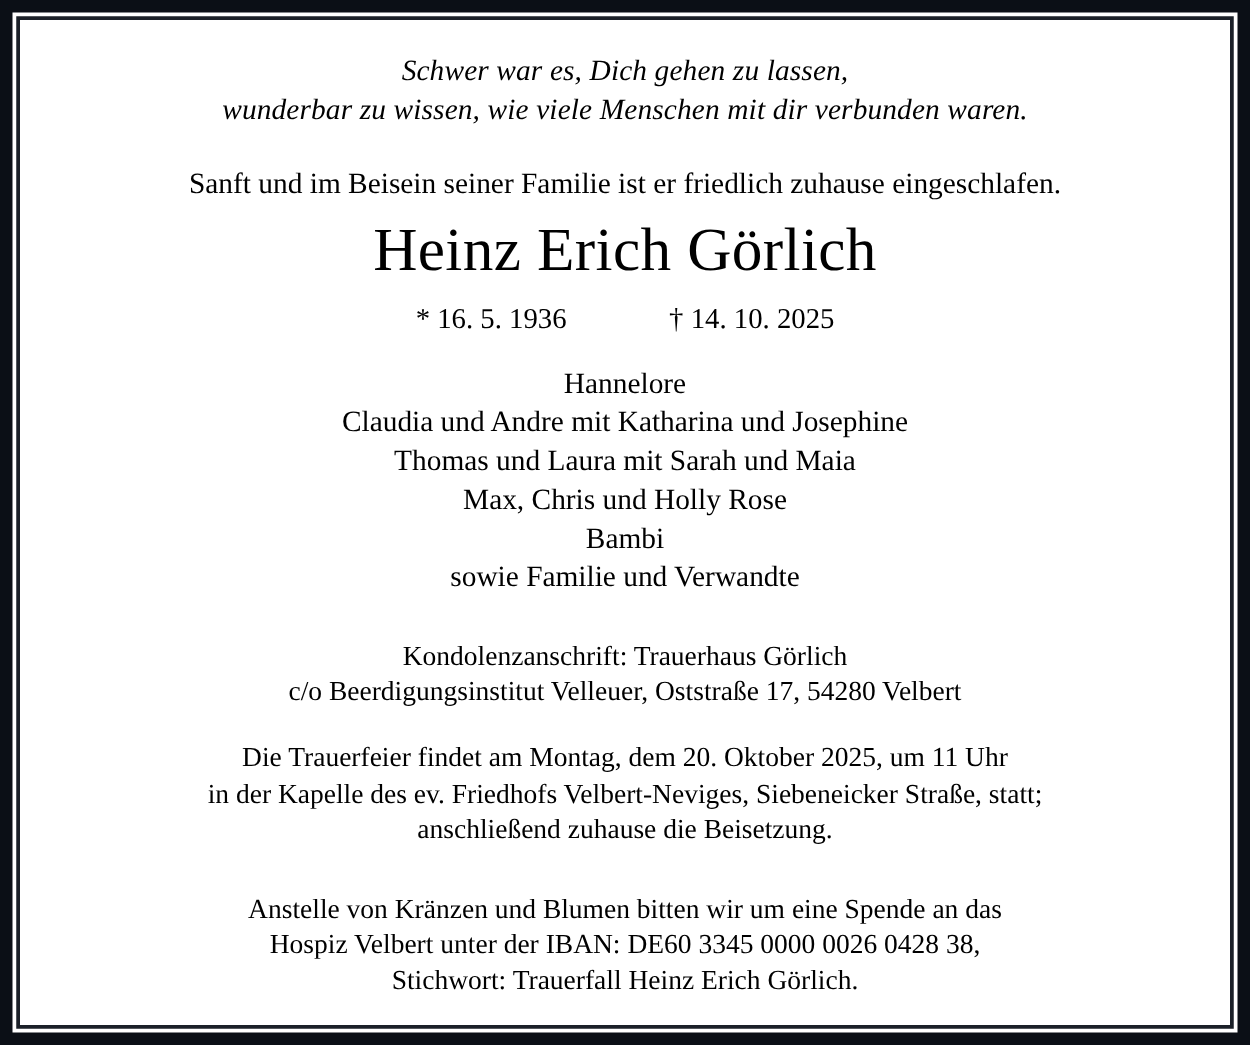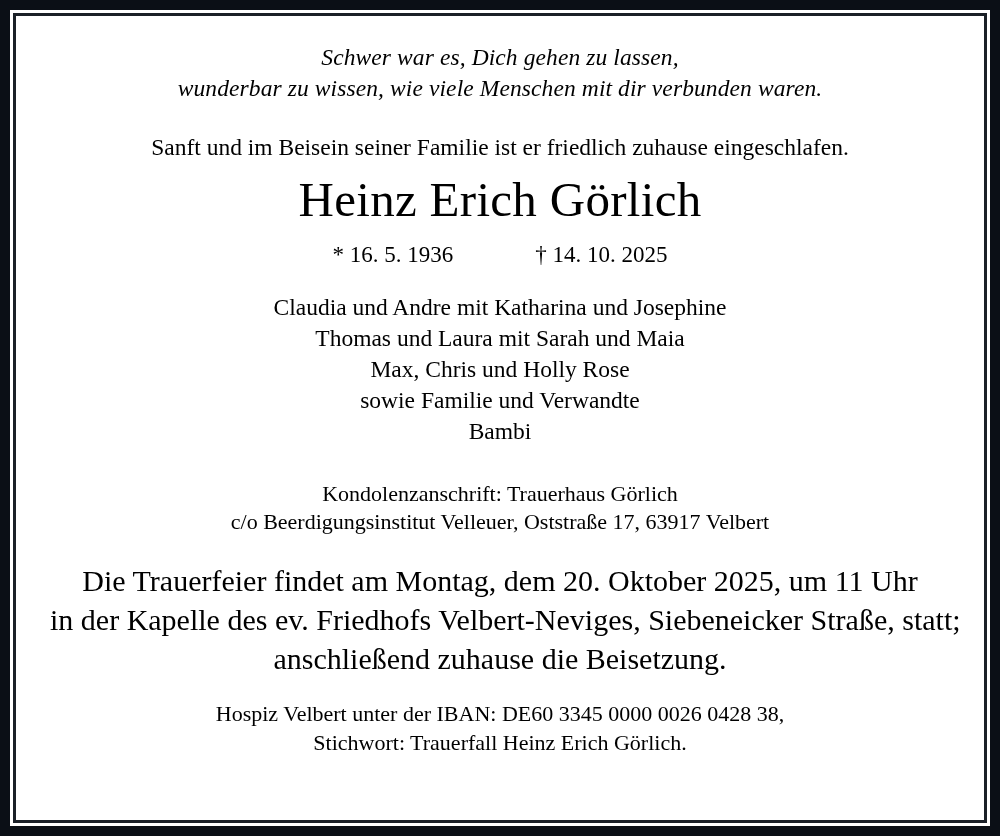--- a/index.html
+++ b/index.html
@@ -100,23 +100,23 @@
 
   .condolence {
     font-size: 22px;
     line-height: 1.30;
     margin: 33px 0 0 0;
     text-align: center;
   }
   .condolence .cline { display: block; white-space: nowrap; }
 
   .ceremony {
-    font-size: 30px;
+    font-size: 22px;
     line-height: 1.30;
-    margin: 24px 0 0 0;
+    margin: 24px 0 13px 0;
   }
   .ceremony .fline { display: block; white-space: nowrap; }
 
   .donation {
     font-size: 22px;
     line-height: 1.30;
     margin: 22px 0 0 0;
   }
   .donation .dline { display: block; white-space: nowrap; }
 </style>
@@ -137,39 +137,41 @@
 
         <h1 class="deceased-name">Heinz Erich Görlich</h1>
 
         <p class="dates">
           <span class="birth">* 16. 5. 1936</span>
           <span class="death">† 14. 10. 2025</span>
         </p>
 
 
         <p class="survivors">
+          <span class="sline">Hannelore</span>
           <span class="sline">Claudia und Andre mit Katharina und Josephine</span>
           <span class="sline">Thomas und Laura mit Sarah und Maia</span>
           <span class="sline">Max, Chris und Holly Rose</span>
+          <span class="sline">Bambi</span>
           <span class="sline">sowie Familie und Verwandte</span>
-          <span class="sline">Bambi</span>
         </p>
 
         <p class="condolence">
           <span class="cline">Kondolenzanschrift: Trauerhaus Görlich</span>
-          <span class="cline">c/o Beerdigungsinstitut Velleuer, Oststraße 17, 63917 Velbert</span>
+          <span class="cline">c/o Beerdigungsinstitut Velleuer, Oststraße 17, 54280 Velbert</span>
         </p>
 
         <p class="ceremony">
           <span class="fline">Die Trauerfeier findet am Montag, dem 20. Oktober 2025, um 11 Uhr</span>
           <span class="fline">in der Kapelle des ev. Friedhofs Velbert-Neviges, Siebeneicker Straße, statt;</span>
           <span class="fline">anschließend zuhause die Beisetzung.</span>
         </p>
 
         <p class="donation">
+          <span class="dline">Anstelle von Kränzen und Blumen bitten wir um eine Spende an das</span>
           <span class="dline">Hospiz Velbert unter der IBAN: DE60 3345 0000 0026 0428 38,</span>
           <span class="dline">Stichwort: Trauerfall Heinz Erich Görlich.</span>
         </p>
 
       </div>
     </div>
   </div>
 </div>
 
 </body></html>

